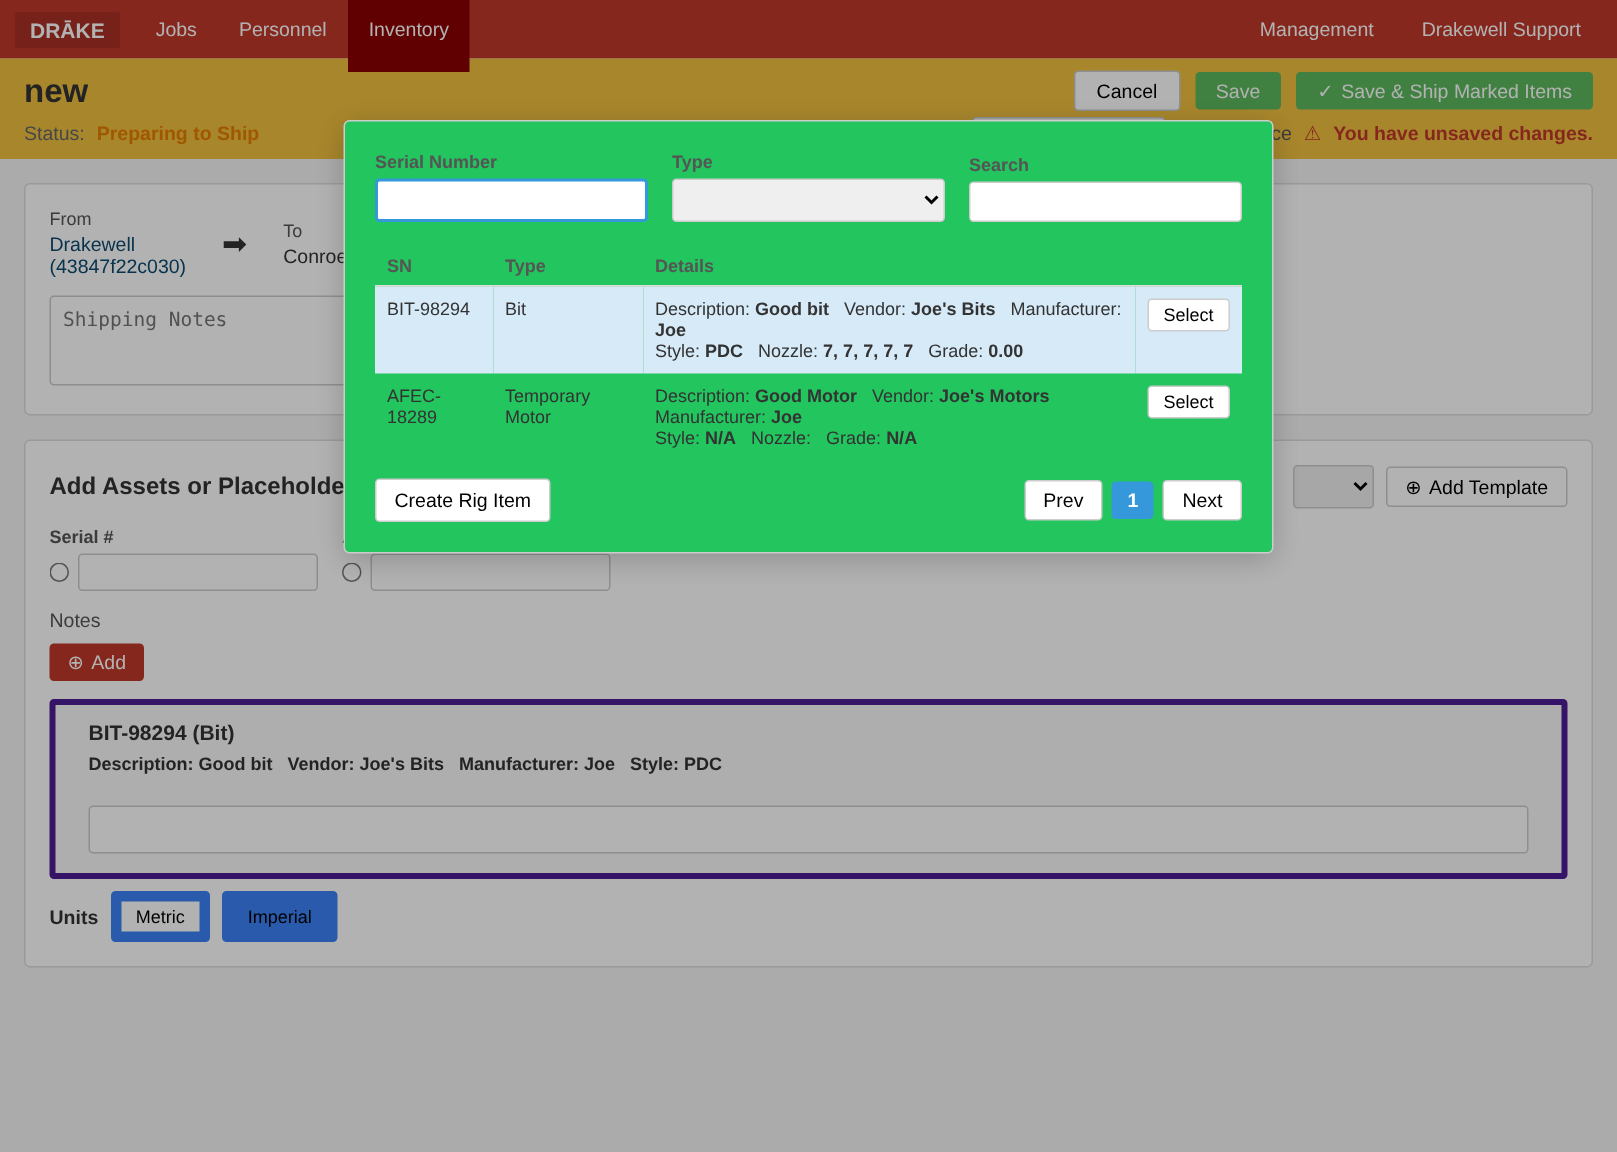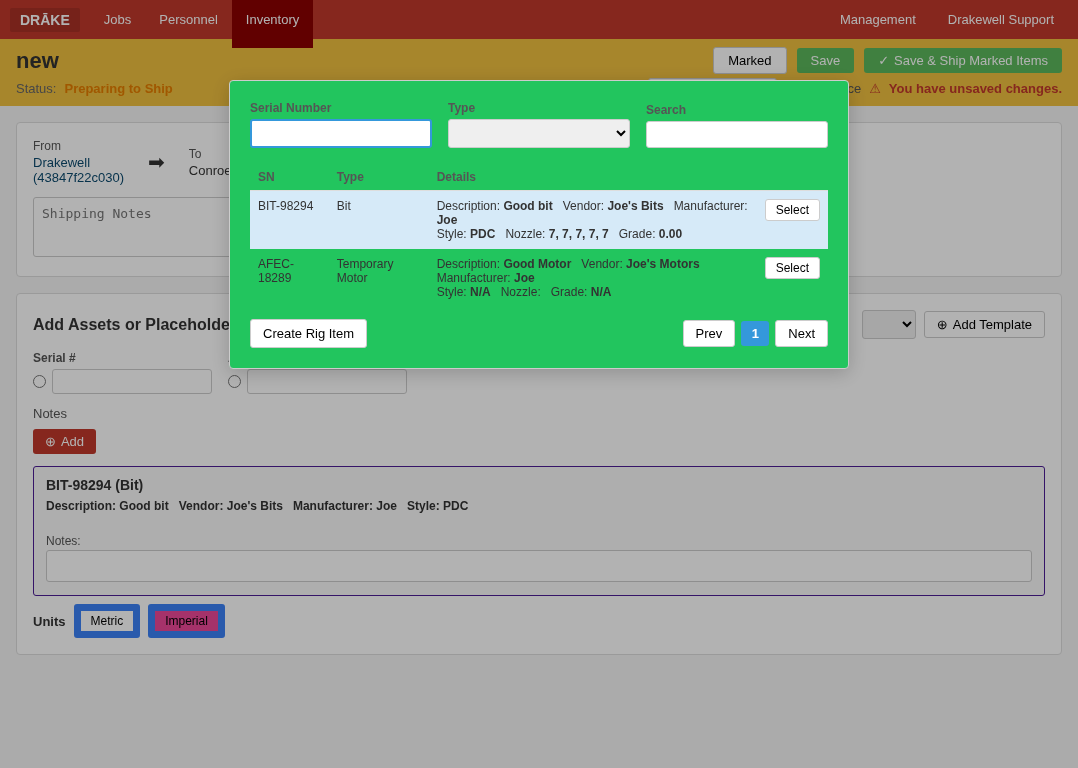--- a/index.html
+++ b/index.html
@@ -244,23 +244,23 @@
       border-radius: 3px;
       font-size: 13px;
       display: flex;
       align-items: center;
       gap: 5px;
     }
 
     
     .asset-item {
       background: #f9f9f9;
-      border: 1px solid #4c1d95;
-      border-radius: 3px;
-      padding: 10px 12px;
+      border: 4px solid #4c1d95;
+      border-radius: 3px;
+      padding: 10px 22px;
       margin-top: 12px;
     }
     .asset-item-title { font-size: 14px; font-weight: bold; color: #333; margin-bottom: 6px; }
     .asset-item-details { font-size: 12px; color: #555; margin-bottom: 21px; }
     .asset-item-details span { font-weight: bold; color: #333; }
     .asset-notes-label { font-size: 12px; color: #555; margin-bottom: 2px; }
     .asset-notes-input {
       width: 100%;
       height: 32px;
       border: 1px solid #ccc;
@@ -281,21 +281,21 @@
     .units-label { font-weight: bold; font-size: 13px; }
     .units-btn {
       padding: 3px 10px;
       border: 7px solid #3b82f6;
       border-radius: 3px;
       cursor: pointer;
       font-size: 12px;
       background: white;
     }
     .units-btn.active {
-      background: #ec4899;
+      background: #3b82f6;
     }
 
     
     .modal-overlay {
       position: fixed;
       top: 0; left: 0; right: 0; bottom: 0;
       background: rgba(0,0,0,0.3);
       z-index: 100;
       display: flex;
       align-items: flex-start;
@@ -431,21 +431,21 @@
   <div class="nav-item active">Inventory</div>
   <div class="nav-right">
     <div class="nav-item">Management</div>
     <div class="nav-item">Drakewell Support</div>
   </div>
 </nav>
 
 <div class="header-bar">
   <div class="header-row1">
     <span class="page-title">new</span>
-    <button class="btn-cancel">Marked</button>
+    <button class="btn-cancel">Cancel</button>
     <button class="btn-save">Save</button>
     <button class="btn-save-ship">
       <span>✓</span>
       <span>Save &amp; Ship Marked Items</span>
     </button>
   </div>
   <div class="header-row2">
     <span class="status-label">Status:</span>
     <span class="status-value">Preparing to Ship</span>
     <span class="logistics-label">Logistics Company</span>
@@ -528,21 +528,20 @@
         &nbsp;
         <span>Vendor:</span>
         <span>Joe's Bits</span>
         &nbsp;
         <span>Manufacturer:</span>
         <span>Joe</span>
         &nbsp;
         <span>Style:</span>
         <span>PDC</span>
       </div>
-      <div class="asset-notes-label">Notes:</div>
       <textarea class="asset-notes-input" style=""></textarea>
     </div>
 
     <div class="units-row">
       <span class="units-label">Units</span>
       <button class="units-btn">Metric</button>
       <button class="units-btn active">Imperial</button>
     </div>
   </div>
 </div>

